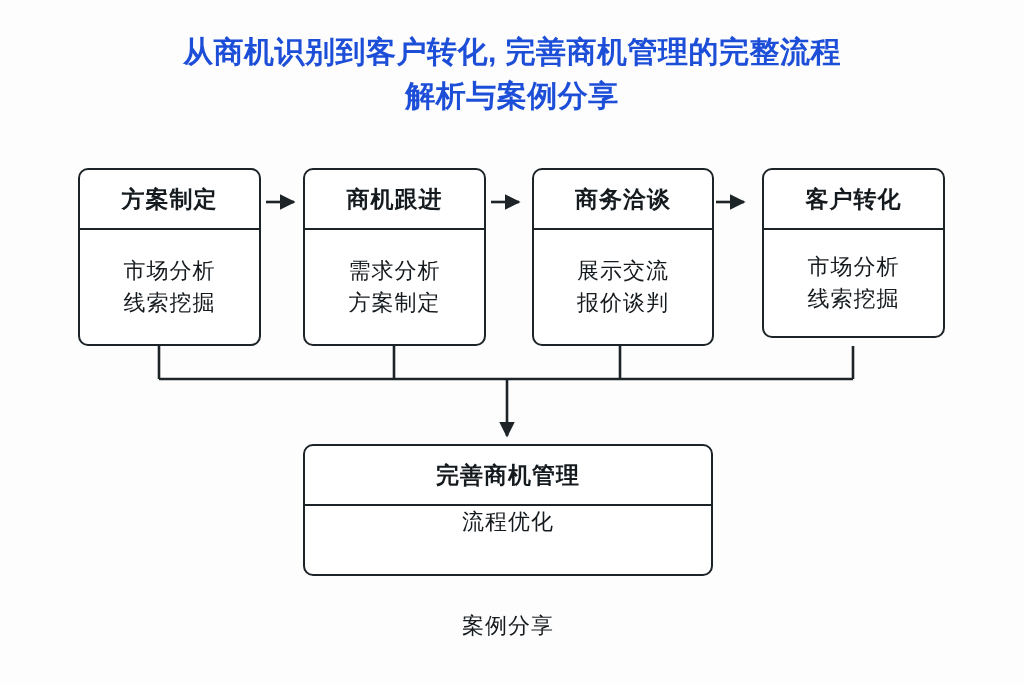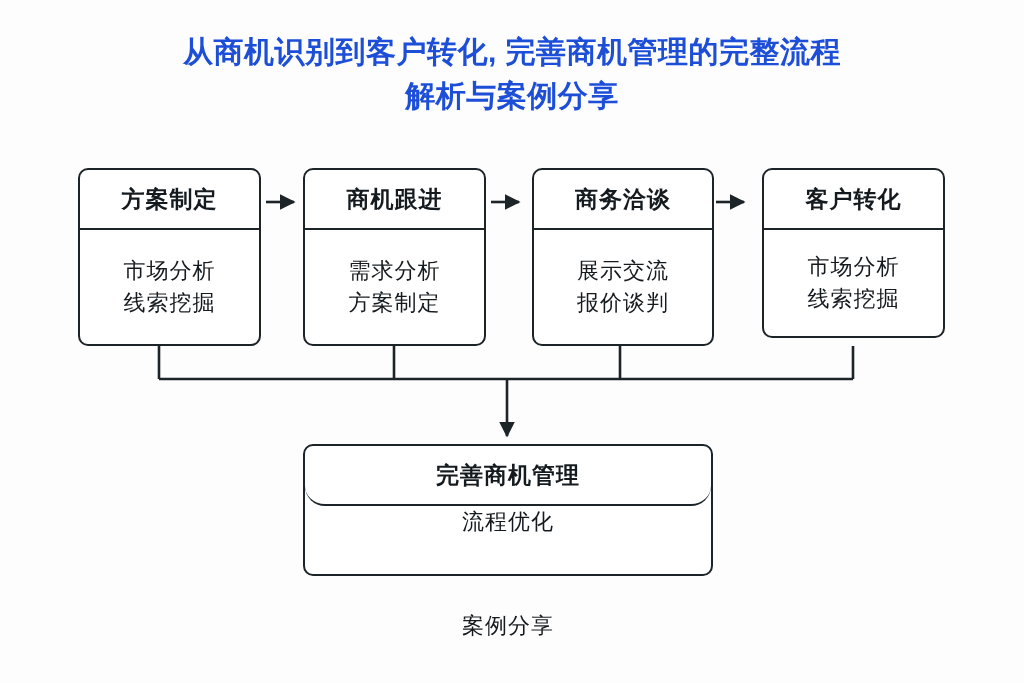--- a/index.html
+++ b/index.html
@@ -76,21 +76,21 @@
   #stage-2 { left: 532px; top: 168px; width: 182px; height: 178px; }
   #stage-3 { left: 762px; top: 168px; width: 183px; height: 170px; }
 
   
   #summary {
     left: 303px;
     top: 444px;
     width: 410px;
     height: 132px;
   }
-  #summary .node-head { height: 58px; font-size: 23px; border-radius: 20px; }
+  #summary .node-head { height: 58px; font-size: 23px; }
   #summary .node-body {
     flex-direction: column;
     justify-content: center;
     gap: 72px;
   }
 
   .arrow-svg, .connector-svg {
     position: absolute;
     left: 0;
     top: 0;

